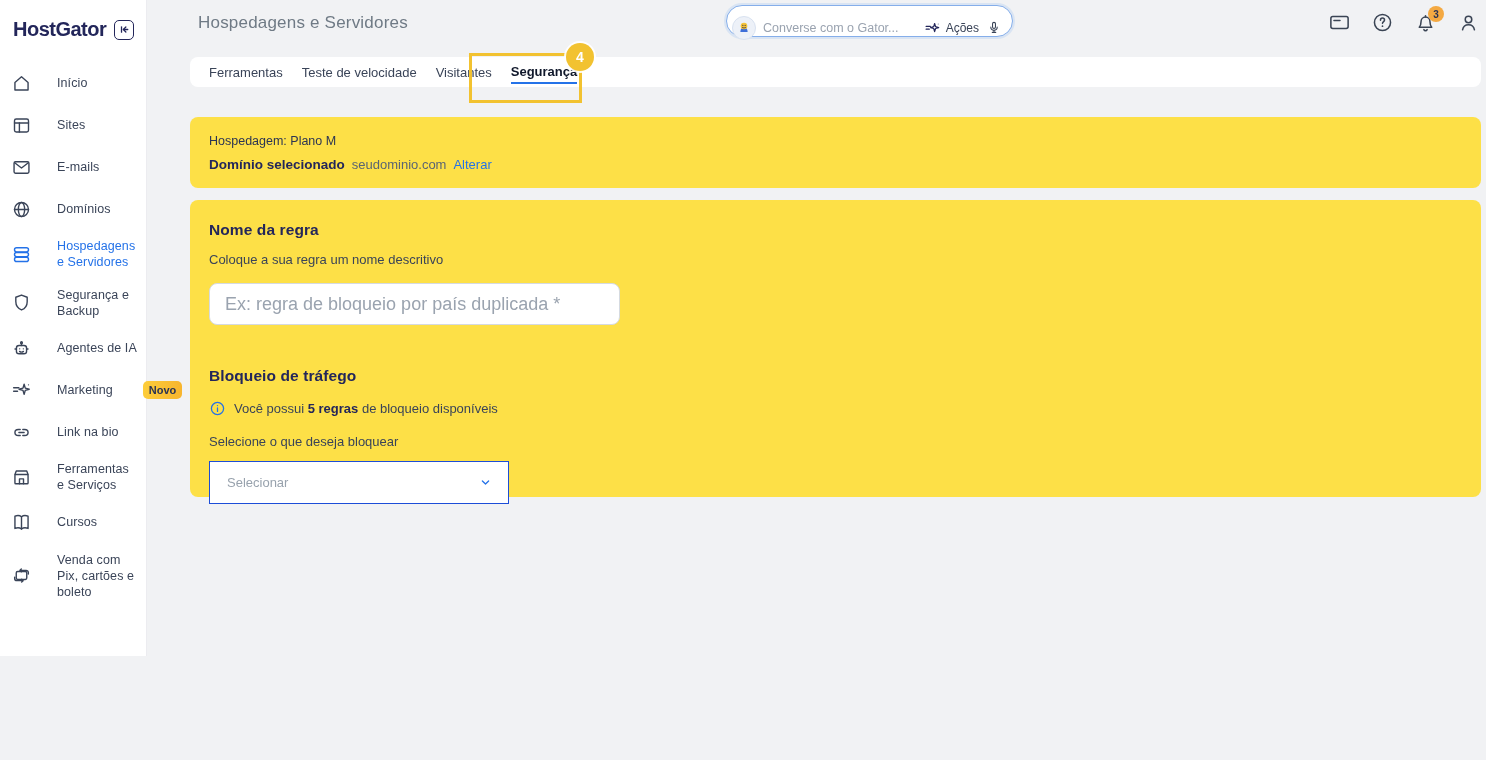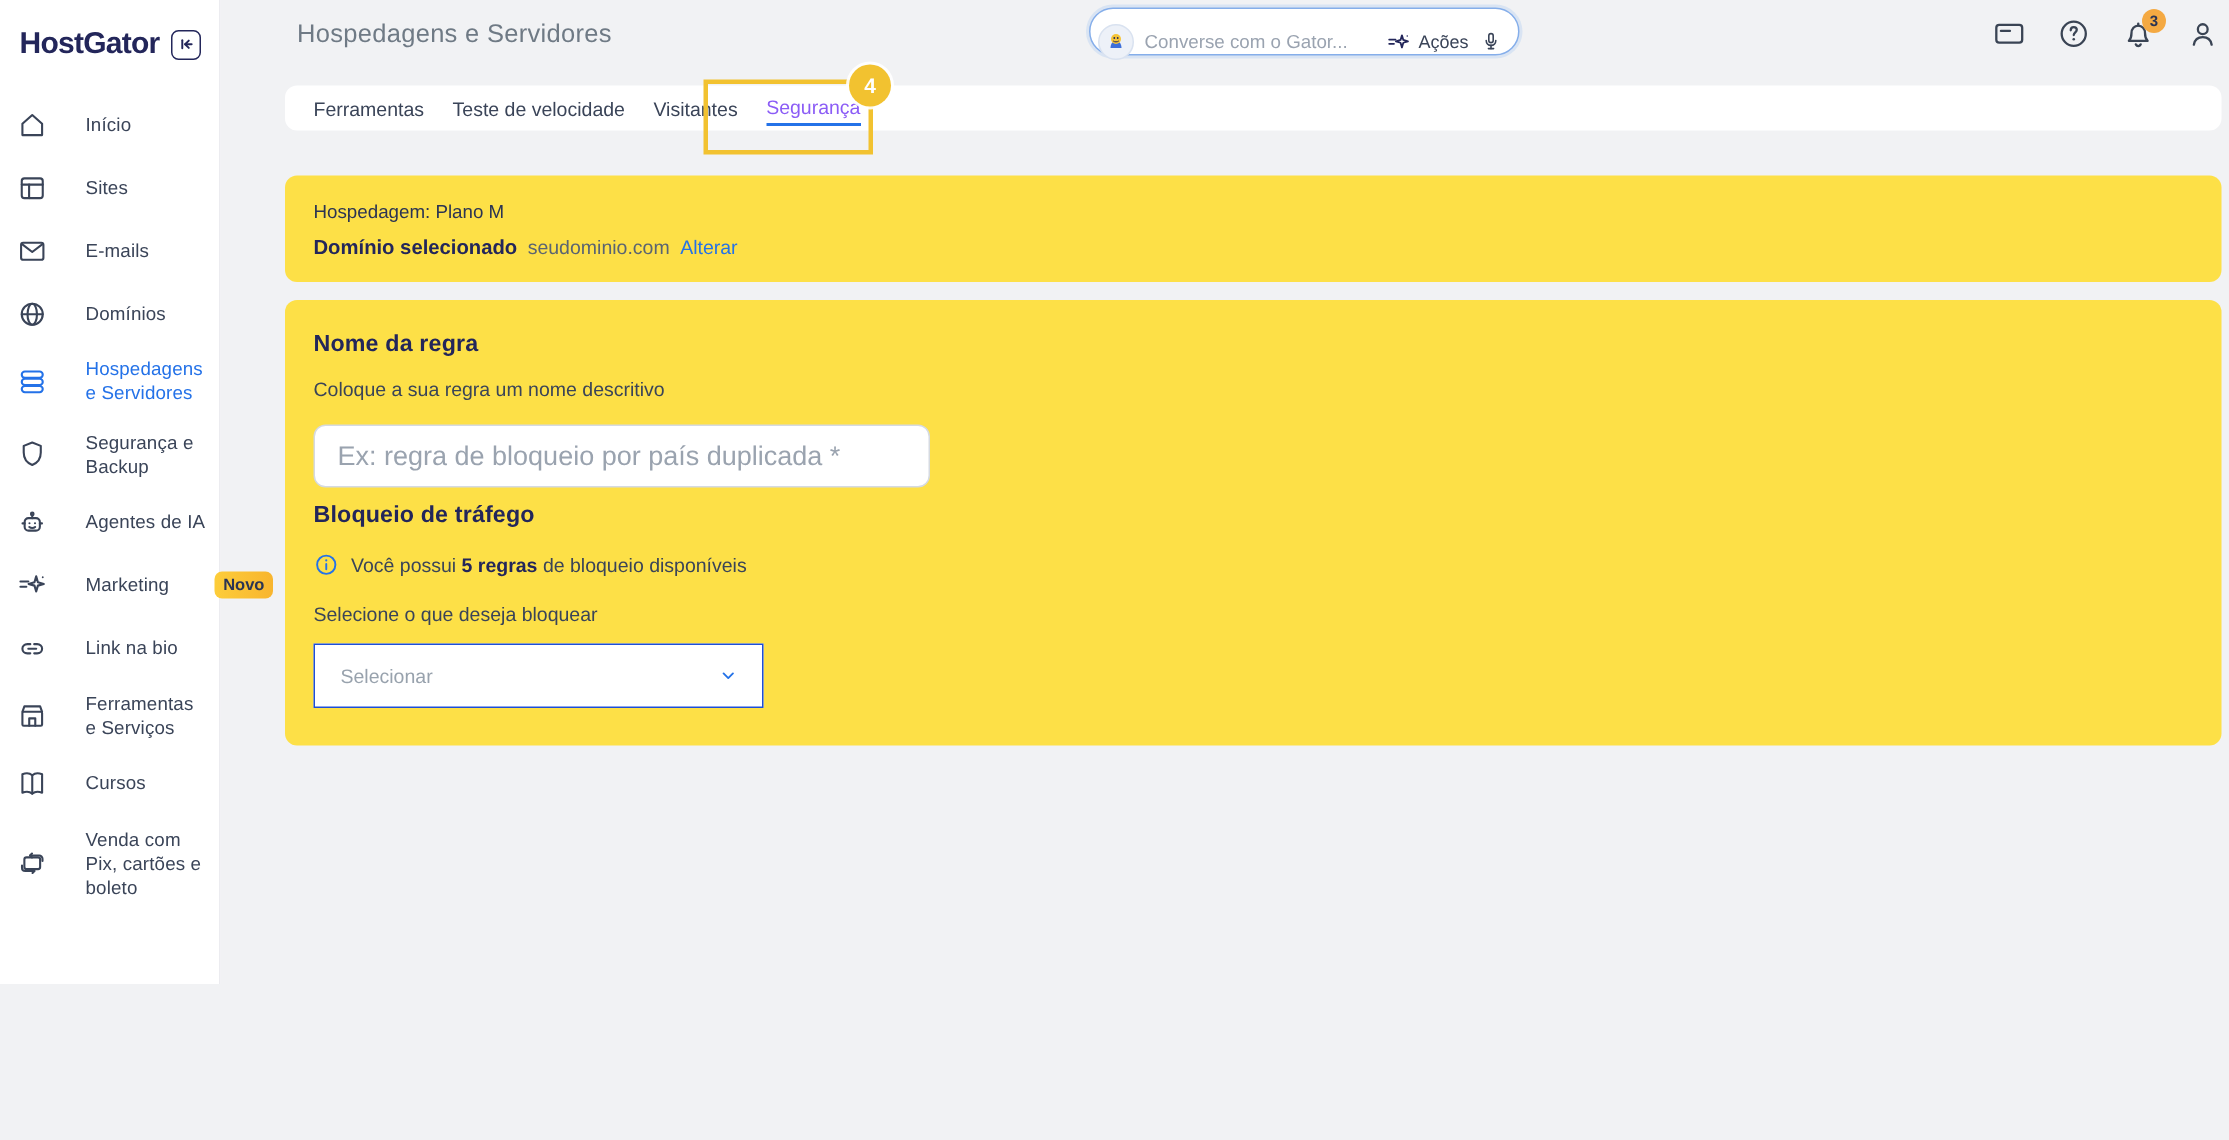--- a/index.html
+++ b/index.html
@@ -79,21 +79,21 @@
   
   .tabbar {
     position:absolute; left:190px; top:57px; width:1291px; height:30px;
     background:#fff; border-radius:8px; display:flex; align-items:stretch;
     padding-left:19px; gap:19px; z-index:1;
   }
   .tab {
     display:flex; align-items:center; font-size:13px; color:#3a4458; cursor:pointer;
   }
   .tab .tab-inner { padding:3px 0; }
-  .tab.active { color:#8b5cf6; font-weight:400; }
+  .tab.active { color:#0f172a; font-weight:700; }
   .tab.active .tab-inner { border-bottom:2px solid #2472e8; }
 
   .annotation-box {
     position:absolute; left:469px; top:53px; width:113px; height:50px;
     border:3px solid #f2c230; z-index:3; pointer-events:none;
   }
   .annotation-badge {
     position:absolute; left:566px; top:43px; width:28px; height:28px;
     background:#f2c230; border-radius:50%; color:#fff; font-size:14px; font-weight:700;
     display:flex; align-items:center; justify-content:center;
@@ -111,21 +111,21 @@
 
   .rule-card { top:200px; height:297px; padding:21px 19px 0; }
   .section-title { font-size:15.5px; font-weight:700; color:#23265a; letter-spacing:0.1px; }
   .section-desc { margin-top:13px; font-size:13px; color:#3a4458; }
   .rule-input {
     margin-top:16px; width:411px; height:42px; border:1px solid #d5dae1; border-radius:8px;
     padding:0 15px; font-family:inherit; font-size:18px; color:#3a4458; outline:none;
     display:block; background:#fff;
   }
   .rule-input::placeholder { color:#9aa3af; }
-  .traffic-title { margin-top:10px; }
+  .traffic-title { margin-top:42px; }
   .info-row { margin-top:15px; display:flex; align-items:center; gap:8px; font-size:13px; color:#3a4458; }
   .info-icon { color:#2472e8; flex:0 0 auto; }
   .info-bold { font-weight:700; color:#23265a; }
   .select-label { margin-top:17px; font-size:13px; color:#3a4458; }
   .select-box {
     margin-top:12px; width:300px; height:43px; border:1px solid #1d4ed8; border-radius:0;
     display:flex; align-items:center; justify-content:space-between; padding:0 15px 0 17px;
     cursor:pointer; background:#fff;
   }
   .select-value { font-size:13px; color:#98a2ad; }

